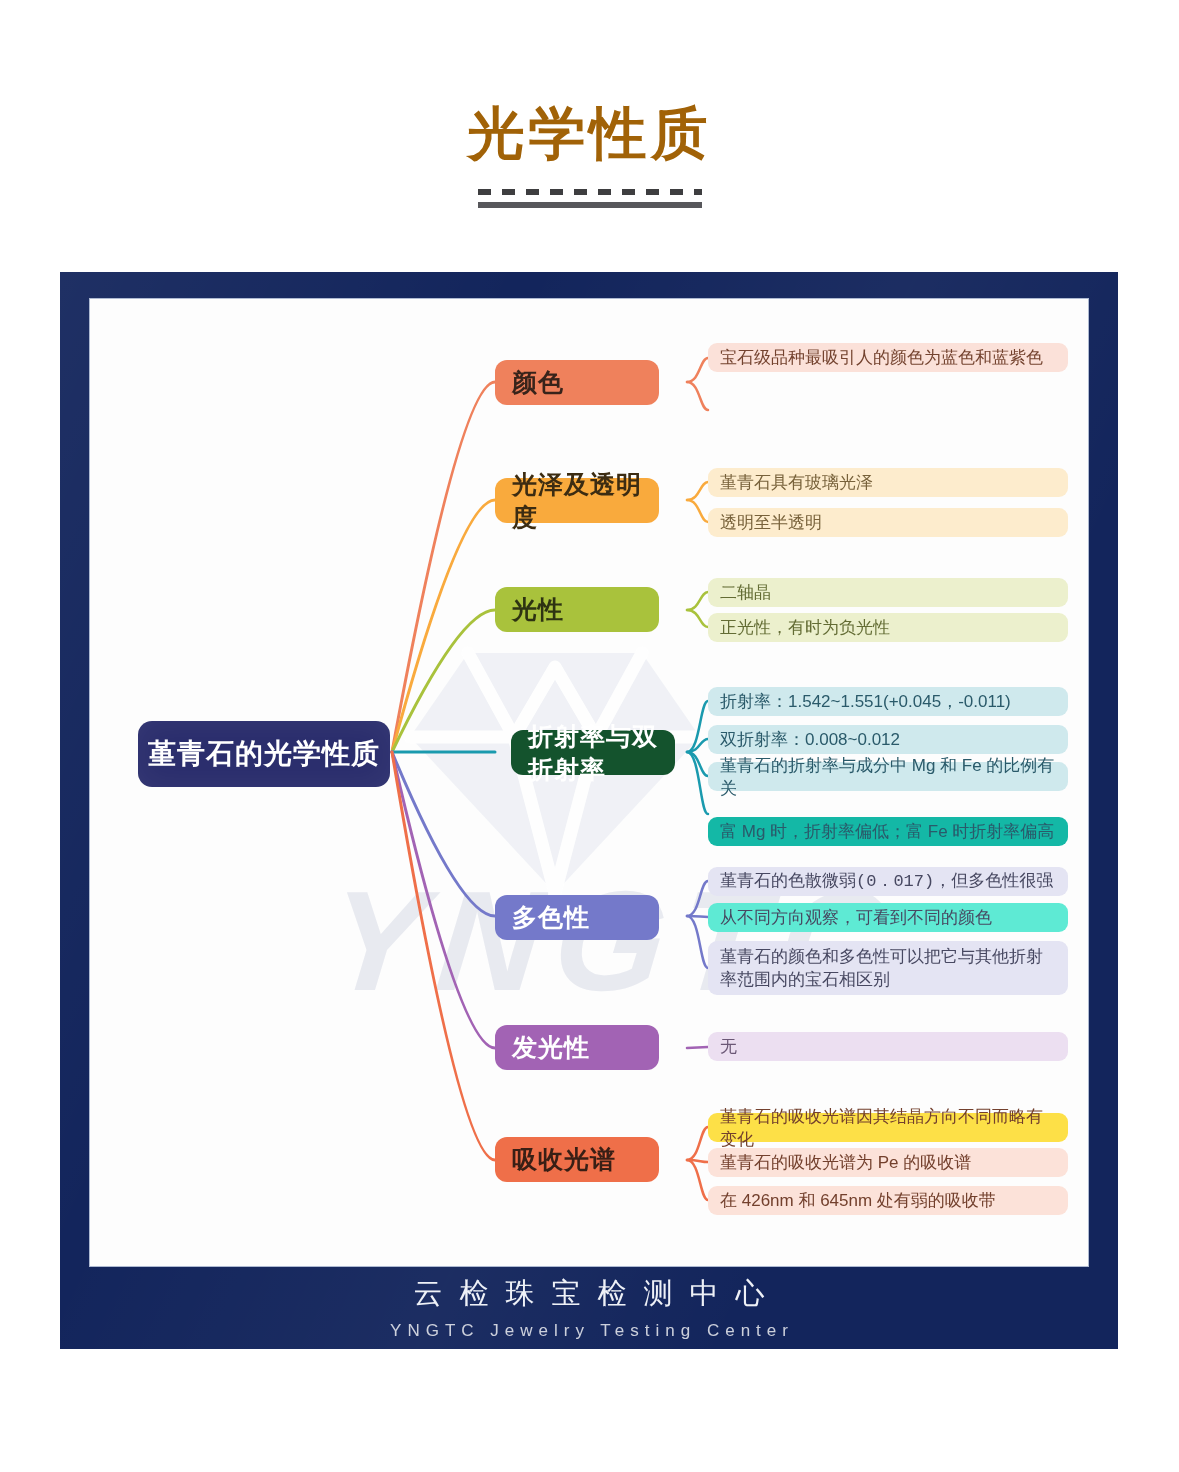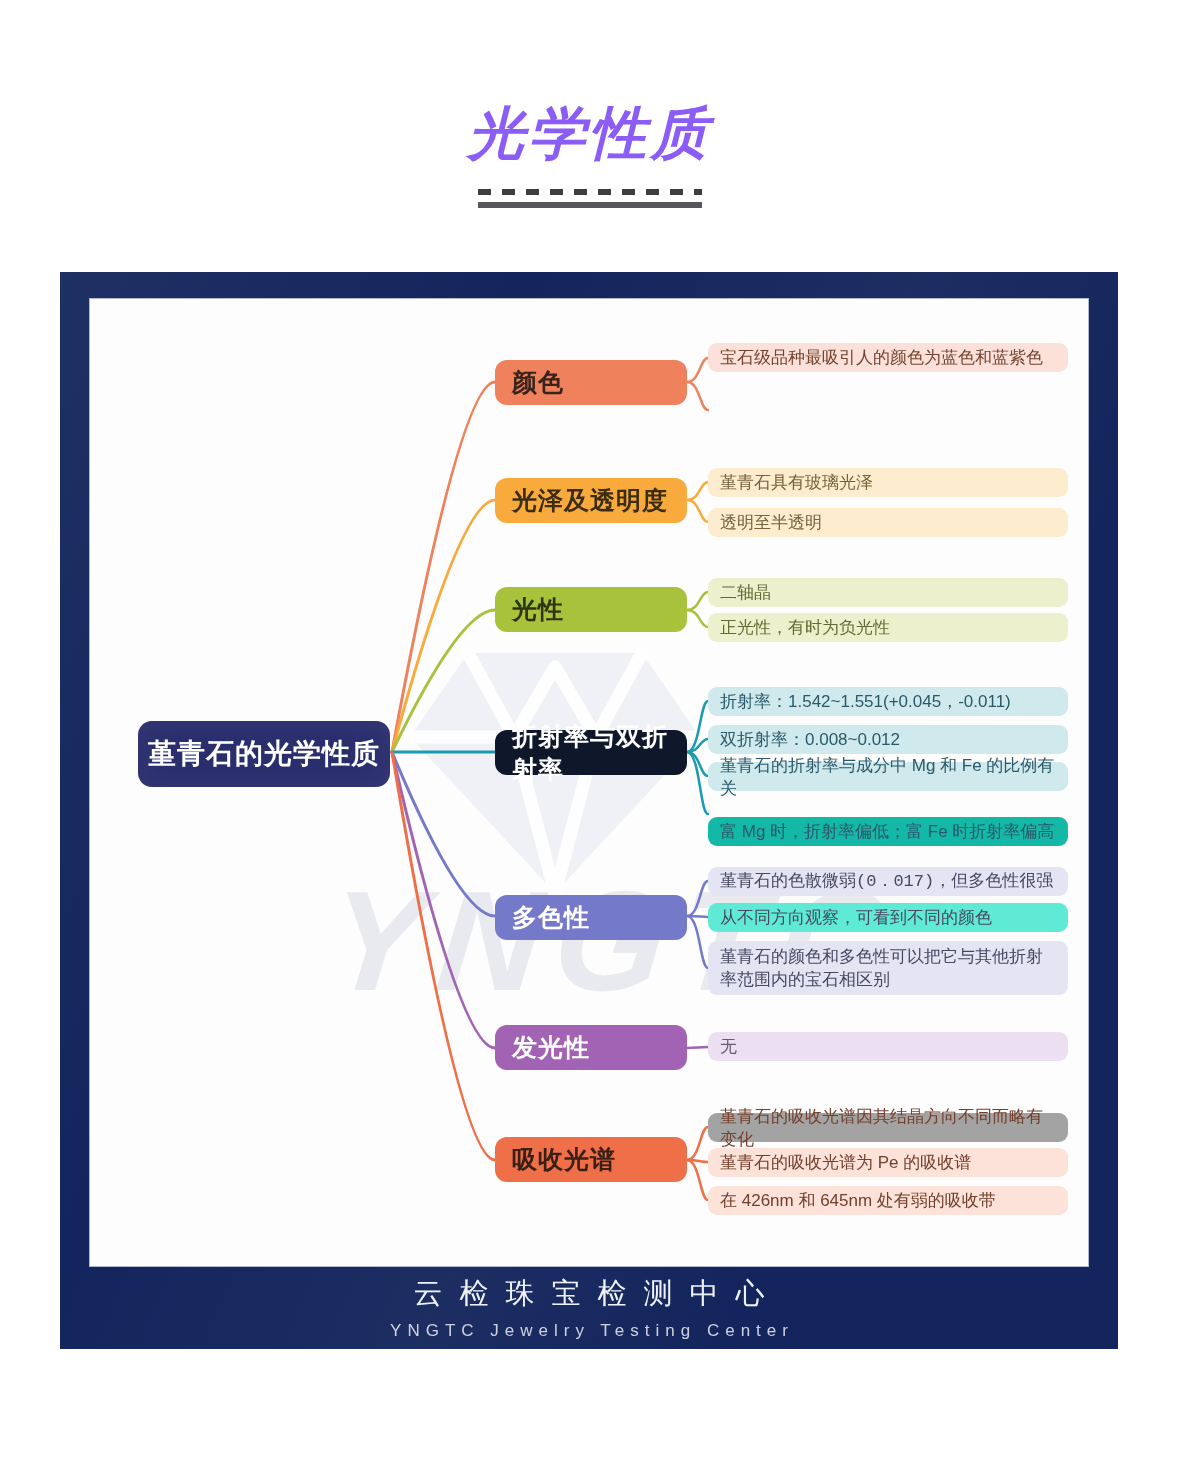--- a/index.html
+++ b/index.html
@@ -43,21 +43,21 @@
 
   
   .node { position:absolute; z-index:2; display:flex; align-items:center; }
   .root-node {
     left:48px; top:422px; width:252px; height:66px;
     border-radius:14px; justify-content:center;
     color:#ffffff; font-size:28px; font-weight:bold; letter-spacing:1px;
     box-shadow:inset 0 0 30px rgba(255,255,255,0.06);
   }
   .branch-node {
-    left:405px; width:192px; height:45px;
+    left:405px; width:164px; height:45px;
     border-radius:12px; padding-left:17px;
     font-size:25px; font-weight:bold; letter-spacing:1px;
   }
   .leaf-node {
     left:618px; width:360px;
     border-radius:9px; padding:0 12px;
     font-size:17px; line-height:23px;
   }
   .leaf-1line { height:29px; }
   .leaf-2line { height:54px; padding-top:4px; padding-bottom:4px; align-items:flex-start; }
@@ -71,21 +71,21 @@
     color:#eef1f7; font-size:29px; letter-spacing:17px; padding-left:17px; font-weight:500;
   }
   .footer-en {
     color:rgba(255,255,255,0.78); font-size:17px; letter-spacing:6px; padding-left:6px;
   }
 </style>
 </head>
 <body>
 
 <div class="title-wrap">
-  <div class="page-title" style="color: #8b5cf6; font-style: italic;">光学性质</div>
+  <div class="page-title" style="color: #a16207;">光学性质</div>
   <div class="title-underline-dashed"></div>
   <div class="title-underline-solid"></div>
 </div>
 
 <div class="frame" style="background-color: rgb(19, 37, 92);">
   <div class="sheen"></div>
 
   <div class="canvas">
 
     <div class="wm-text">YNGTC</div>
@@ -133,21 +133,21 @@
         <path d="M597,861 C610,861 610,863 618,863" stroke="#ef6f49"></path>
         <path d="M597,861 C610,861 610,901 618,901" stroke="#ef6f49"></path>
       </g>
     </svg>
 
     <div class="node root-node" style="background-color: rgb(43, 46, 109); color: rgb(255, 255, 255);">堇青石的光学性质</div>
 
     <div class="node branch-node" style="top: 61px; background-color: rgb(239, 129, 92); color: rgb(56, 35, 26);">颜色</div>
     <div class="node branch-node" style="top: 179px; background-color: rgb(249, 170, 61); color: rgb(60, 44, 18);">光泽及透明度</div>
     <div class="node branch-node" style="top: 288px; background-color: rgb(169, 194, 60); color: rgb(46, 51, 18);">光性</div>
-    <div class="node branch-node" style="top: 431px; background-color: #0f172a; color: rgb(255, 255, 255);">折射率与双折射率</div>
+    <div class="node branch-node" style="top: 431px; background-color: #14532d; color: rgb(255, 255, 255); margin-left: 16px;">折射率与双折射率</div>
     <div class="node branch-node" style="top: 596px; background-color: rgb(116, 121, 202); color: rgb(255, 255, 255);">多色性</div>
     <div class="node branch-node" style="top: 726px; background-color: rgb(162, 99, 180); color: rgb(255, 255, 255);">发光性</div>
     <div class="node branch-node" style="top: 838px; background-color: rgb(239, 111, 73); color: rgb(57, 31, 21);">吸收光谱</div>
 
     <div class="node leaf-node leaf-1line" style="top: 44px; background-color: rgb(251, 225, 217); color: rgb(116, 67, 47);">宝石级品种最吸引人的颜色为蓝色和蓝紫色</div>
 
     <div class="node leaf-node leaf-1line" style="top: 169px; background-color: rgb(253, 236, 205); color: rgb(119, 97, 58);">堇青石具有玻璃光泽</div>
     <div class="node leaf-node leaf-1line" style="top: 209px; background-color: rgb(253, 236, 205); color: rgb(119, 97, 58);">透明至半透明</div>
 
     <div class="node leaf-node leaf-1line" style="top: 279px; background-color: rgb(236, 240, 205); color: rgb(99, 108, 52);">二轴晶</div>
@@ -157,21 +157,21 @@
     <div class="node leaf-node leaf-1line" style="top: 426px; background-color: rgb(207, 233, 237); color: rgb(42, 90, 106);">双折射率：0.008~0.012</div>
     <div class="node leaf-node leaf-1line" style="top: 463px; background-color: rgb(207, 233, 237); color: rgb(42, 90, 106);">堇青石的折射率与成分中 Mg 和 Fe 的比例有关</div>
     <div class="node leaf-node leaf-1line" style="top: 518px; background-color: #14b8a6; color: rgb(42, 90, 106);">富 Mg 时，折射率偏低；富 Fe 时折射率偏高</div>
 
     <div class="node leaf-node leaf-1line" style="top: 568px; background-color: rgb(228, 228, 243); color: rgb(71, 72, 97); font-family: Liberation Mono, monospace;">堇青石的色散微弱(0．017)，但多色性很强</div>
     <div class="node leaf-node leaf-1line" style="top: 604px; background-color: #5eead4; color: rgb(71, 72, 97);">从不同方向观察，可看到不同的颜色</div>
     <div class="node leaf-node leaf-2line" style="top: 642px; background-color: rgb(228, 228, 243); color: rgb(71, 72, 97);">堇青石的颜色和多色性可以把它与其他折射率范围内的宝石相区别</div>
 
     <div class="node leaf-node leaf-1line" style="top: 733px; background-color: rgb(236, 223, 241); color: rgb(107, 88, 118);">无</div>
 
-    <div class="node leaf-node leaf-1line" style="top: 814px; background-color: #a3a3a3; color: rgb(115, 64, 45);">堇青石的吸收光谱因其结晶方向不同而略有变化</div>
+    <div class="node leaf-node leaf-1line" style="top: 814px; background-color: #fde047; color: rgb(115, 64, 45);">堇青石的吸收光谱因其结晶方向不同而略有变化</div>
     <div class="node leaf-node leaf-1line" style="top: 849px; background-color: rgb(252, 226, 217); color: rgb(115, 64, 45);">堇青石的吸收光谱为 Pe 的吸收谱</div>
     <div class="node leaf-node leaf-1line" style="top: 887px; background-color: rgb(252, 226, 217); color: rgb(115, 64, 45);">在 426nm 和 645nm 处有弱的吸收带</div>
   </div>
 
   <div class="footer">
     <div class="footer-zh">云检珠宝检测中心</div>
     <div class="footer-en">YNGTC Jewelry Testing Center</div>
   </div>
 </div>
 

